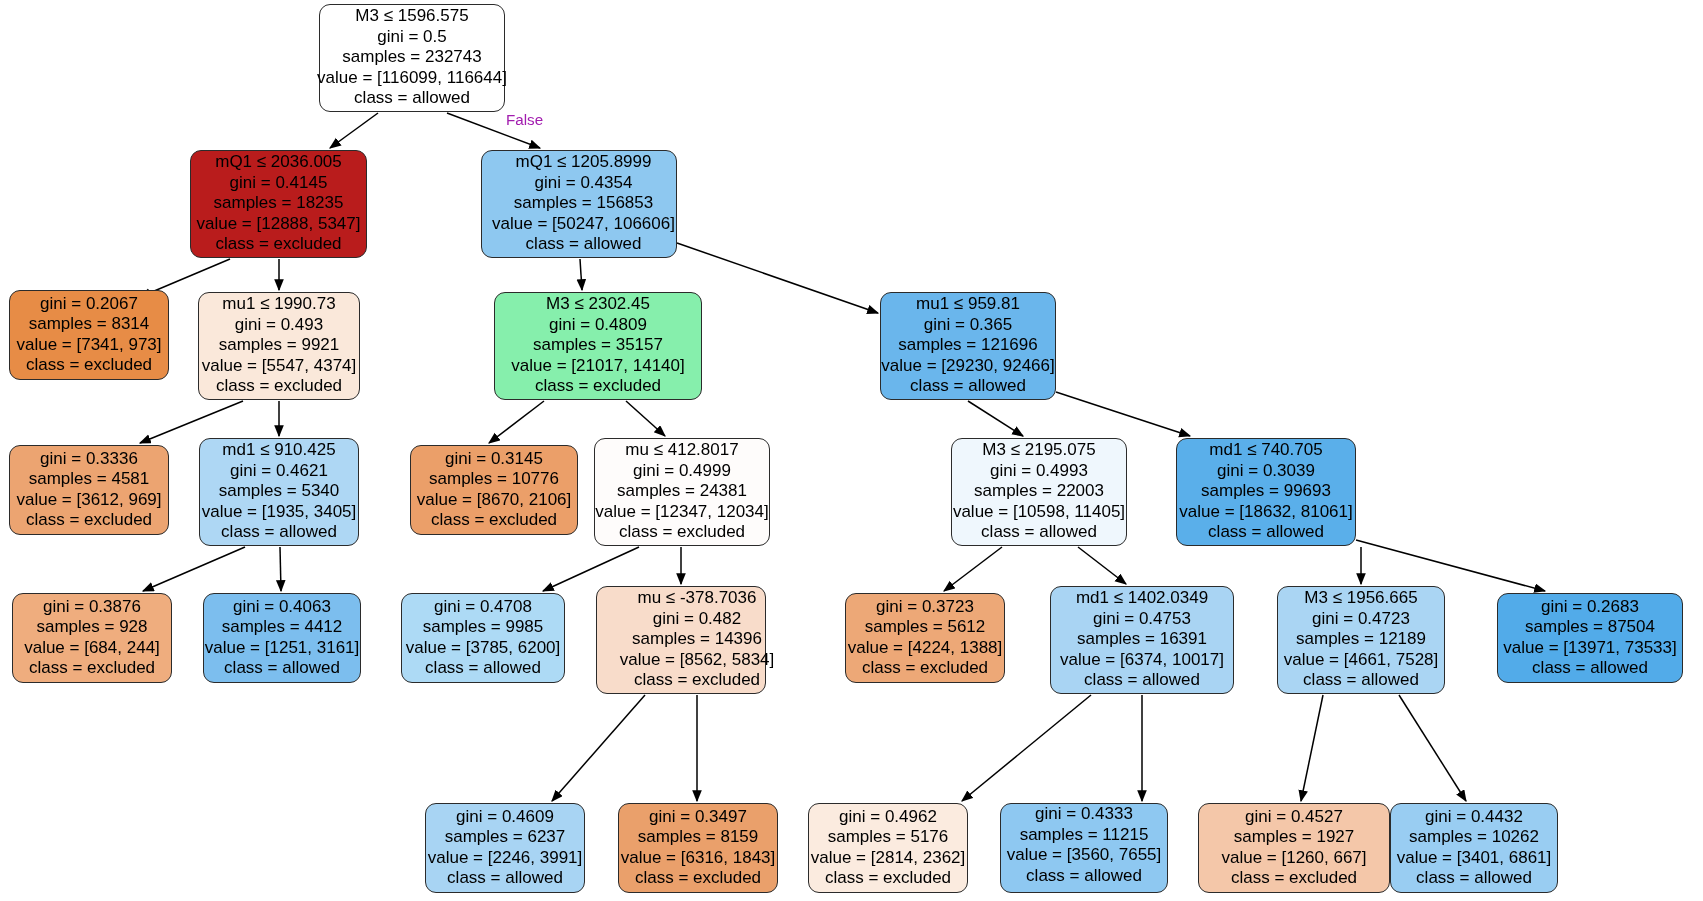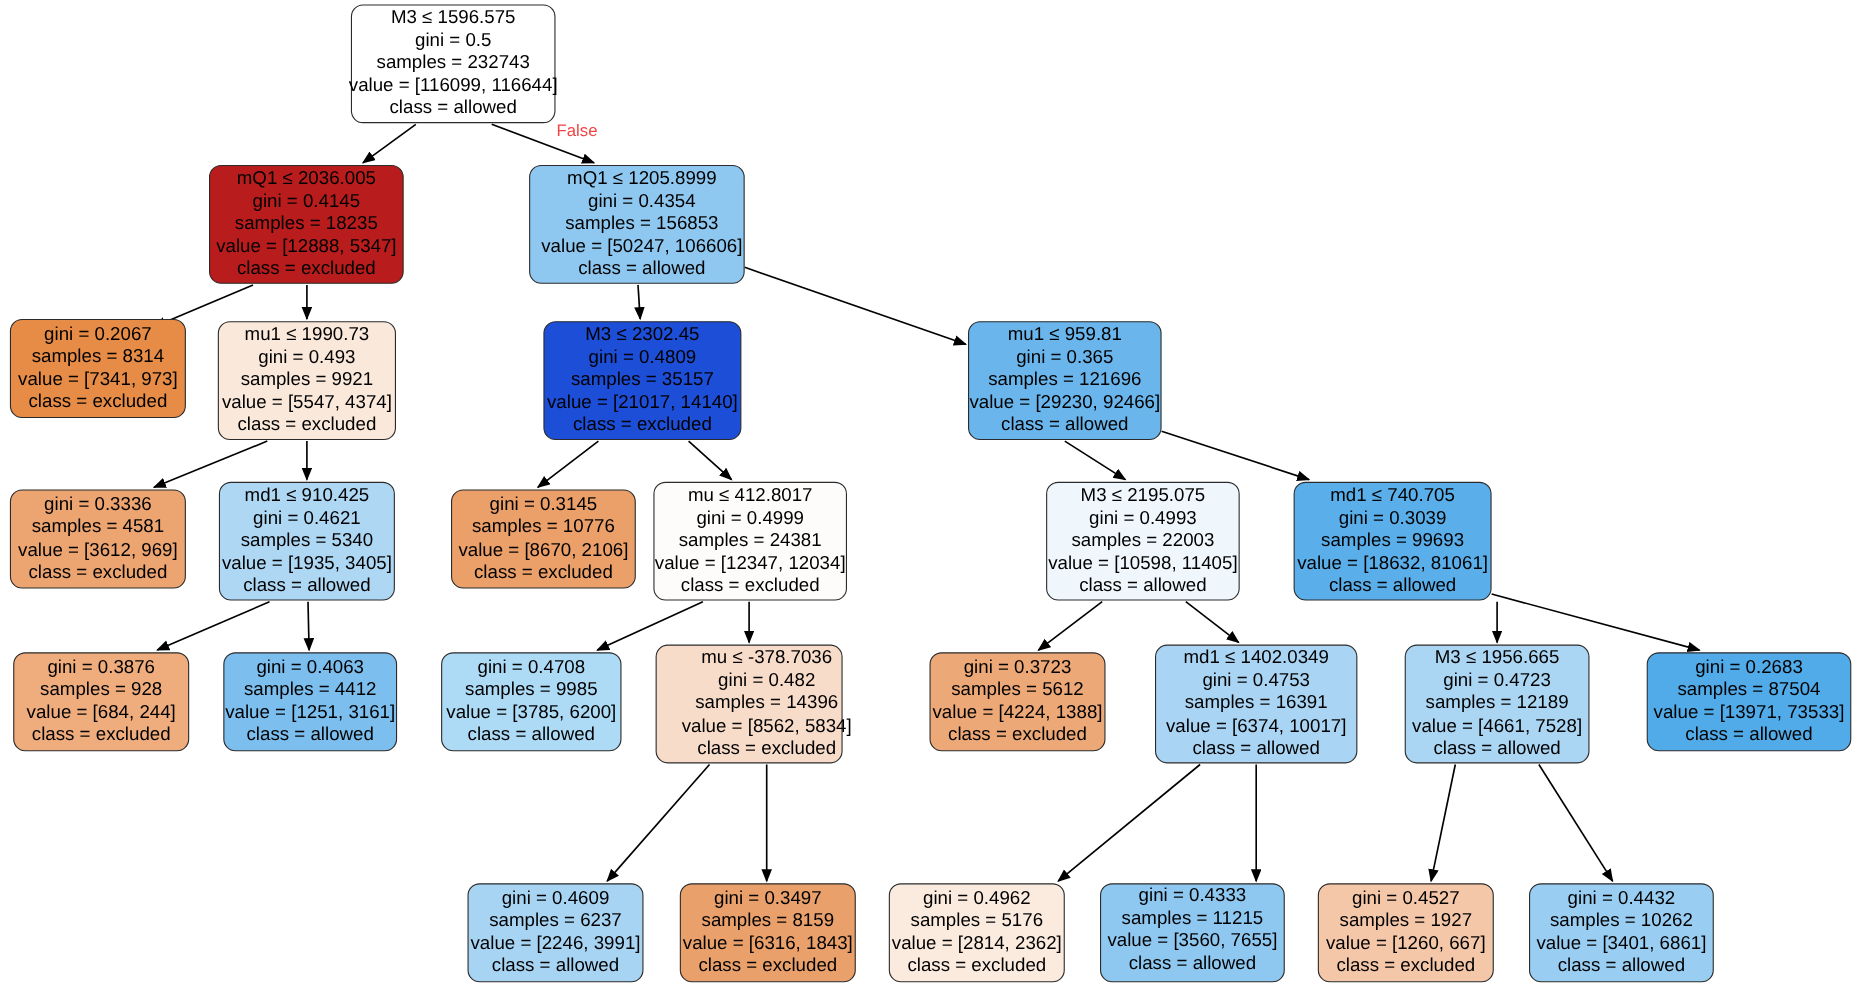--- a/index.html
+++ b/index.html
@@ -38,21 +38,21 @@
     flex-direction: column;
     justify-content: center;
     align-items: center;
   }
   .tree-node .node-line {
     display: block;
   }
   .edge-label {
     position: absolute;
     font-size: 15.2px;
-    color: #ef4444;
+    color: #a21caf;
     white-space: nowrap;
   }
 </style>
 </head>
 <body>
 
 <div id="tree-canvas">
   <svg id="edge-layer" viewBox="0 0 1703 901" xmlns="http://www.w3.org/2000/svg">
     <defs>
       <marker id="arrow" markerWidth="9" markerHeight="9" refX="7.2" refY="3.2" orient="auto" markerUnits="strokeWidth">
@@ -116,21 +116,21 @@
         <span class="node-line">value = [7341, 973]</span>
         <span class="node-line">class = excluded</span>
       </div>
       <div class="tree-node" style="left: 198px; top: 292px; width: 162px; height: 108px; background: rgb(250, 232, 218);">
         <span class="node-line">mu1 ≤ 1990.73</span>
         <span class="node-line">gini = 0.493</span>
         <span class="node-line">samples = 9921</span>
         <span class="node-line">value = [5547, 4374]</span>
         <span class="node-line">class = excluded</span>
       </div>
-      <div class="tree-node" style="left: 494px; top: 292px; width: 180px; height: 108px; background: #1d4ed8;">
+      <div class="tree-node" style="left: 494px; top: 292px; width: 208px; height: 108px; background: #86efac;">
         <span class="node-line">M3 ≤ 2302.45</span>
         <span class="node-line">gini = 0.4809</span>
         <span class="node-line">samples = 35157</span>
         <span class="node-line">value = [21017, 14140]</span>
         <span class="node-line">class = excluded</span>
       </div>
       <div class="tree-node" style="left: 880px; top: 292px; width: 176px; height: 108px; background: rgb(106, 182, 236);">
         <span class="node-line">mu1 ≤ 959.81</span>
         <span class="node-line">gini = 0.365</span>
         <span class="node-line">samples = 121696</span>
@@ -245,21 +245,21 @@
         <span class="node-line">samples = 5176</span>
         <span class="node-line">value = [2814, 2362]</span>
         <span class="node-line">class = excluded</span>
       </div>
       <div class="tree-node" style="left: 1000px; top: 803px; width: 168px; height: 90px; background: rgb(142, 200, 241); justify-content: flex-end;">
         <span class="node-line">gini = 0.4333</span>
         <span class="node-line">samples = 11215</span>
         <span class="node-line">value = [3560, 7655]</span>
         <span class="node-line">class = allowed</span>
       </div>
-      <div class="tree-node" style="left: 1198px; top: 803px; width: 160px; height: 90px; background: rgb(244, 199, 169);">
+      <div class="tree-node" style="left: 1198px; top: 803px; width: 192px; height: 90px; background: rgb(244, 199, 169);">
         <span class="node-line">gini = 0.4527</span>
         <span class="node-line">samples = 1927</span>
         <span class="node-line">value = [1260, 667]</span>
         <span class="node-line">class = excluded</span>
       </div>
       <div class="tree-node" style="left: 1390px; top: 803px; width: 168px; height: 90px; background: rgb(153, 205, 242);">
         <span class="node-line">gini = 0.4432</span>
         <span class="node-line">samples = 10262</span>
         <span class="node-line">value = [3401, 6861]</span>
         <span class="node-line">class = allowed</span>

